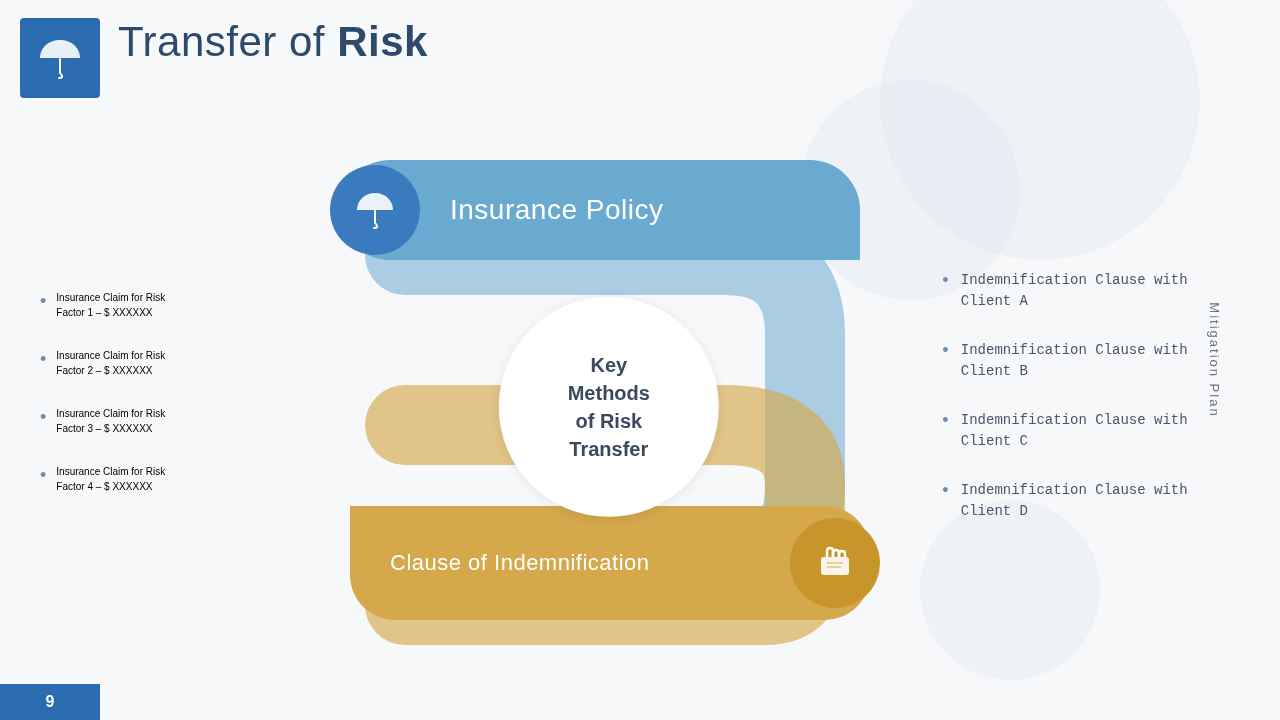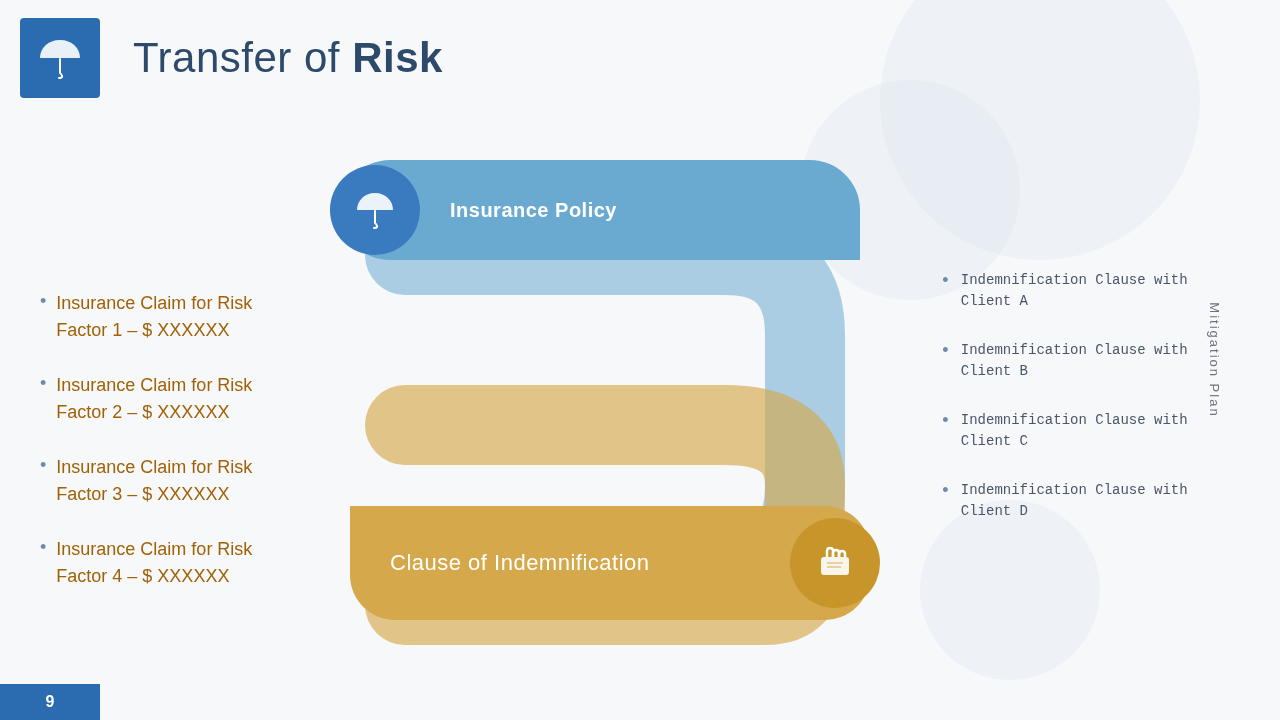--- a/index.html
+++ b/index.html
@@ -20,23 +20,22 @@
       background: rgba(200, 215, 225, 0.18);
       pointer-events: none;
     }
     .bg-circle-1 { width: 320px; height: 320px; top: -60px; right: 80px; }
     .bg-circle-2 { width: 220px; height: 220px; top: 80px; right: 260px; }
     .bg-circle-3 { width: 180px; height: 180px; bottom: 40px; right: 180px; }
 
     
     .header {
       display: flex;
-      align-items: center;
       padding: 18px 19px 10px 20px;
-      gap: 33px;
+      gap: 18px;
     }
 
     .header-icon-box {
       width: 80px;
       height: 80px;
       background: #2b6cb0;
       border-radius: 4px;
       display: flex;
       align-items: center;
       justify-content: center;
@@ -75,22 +74,22 @@
     .left-bullets ul {
       list-style: none;
       padding: 0;
     }
 
     .left-bullets ul li {
       display: flex;
       align-items: flex-start;
       gap: 10px;
       margin-bottom: 28px;
-      color: #a16207;
-      font-size: 18px;
+      color: #000000;
+      font-size: 10px;
       line-height: 1.5;
     }
 
     .left-bullets ul li::before {
       content: "•";
       color: #6b8cae;
       font-size: 18px;
       line-height: 1.3;
       flex-shrink: 0;
     }
@@ -128,23 +127,23 @@
       height: 90px;
       background: #3a7bbf;
       border-radius: 50%;
       display: flex;
       align-items: center;
       justify-content: center;
       z-index: 3;
     }
 
     .insurance-policy-label {
-      font-size: 20px;
+      font-size: 28px;
       color: white;
-      font-weight: 700;
+      font-weight: 400;
       letter-spacing: 0.5px;
     }
 
     
     .indemnification-shape {
       position: absolute;
       bottom: 80px;
       left: 30px;
       width: 520px;
       height: 114px;
@@ -335,20 +334,28 @@
       <div class="insurance-policy-icon">
         <svg width="44" height="44" viewBox="0 0 44 44" fill="none">
           <path d="M22 5 C11 5 4 13 4 22 L22 22 L40 22 C40 13 33 5 22 5Z" fill="white" opacity="0.9"></path>
           <rect x="21" y="22" width="2" height="14" rx="1" fill="white"></rect>
           <path d="M23 36 Q26 40 21 40" stroke="white" stroke-width="2" fill="none" stroke-linecap="round"></path>
         </svg>
       </div>
       <span class="insurance-policy-label">Insurance Policy</span>
     </div>
 
+    <div class="center-circle" style="top: 48%; left: 50%; transform: translate(-46%, -46%);">
+      <div class="center-circle-text">
+        <span>Key</span><br>
+        <span>Methods</span><br>
+        <span>of Risk</span><br>
+        <span>Transfer</span>
+      </div>
+    </div>
 
     <div class="indemnification-shape">
       <div class="indemnification-icon">
         <svg width="44" height="44" viewBox="0 0 44 44" fill="none">
 
           <rect x="8" y="16" width="28" height="18" rx="3" fill="white" opacity="0.9"></rect>
           <path d="M14 16 L14 10 Q14 7 17 7 Q20 7 20 10 L20 16" stroke="white" stroke-width="2.5" fill="none"></path>
           <path d="M20 16 L20 12 Q20 9 23 9 Q26 9 26 12 L26 16" stroke="white" stroke-width="2.5" fill="none"></path>
           <path d="M26 16 L26 13 Q26 10 29 10 Q32 10 32 13 L32 16" stroke="white" stroke-width="2.5" fill="none"></path>
 

